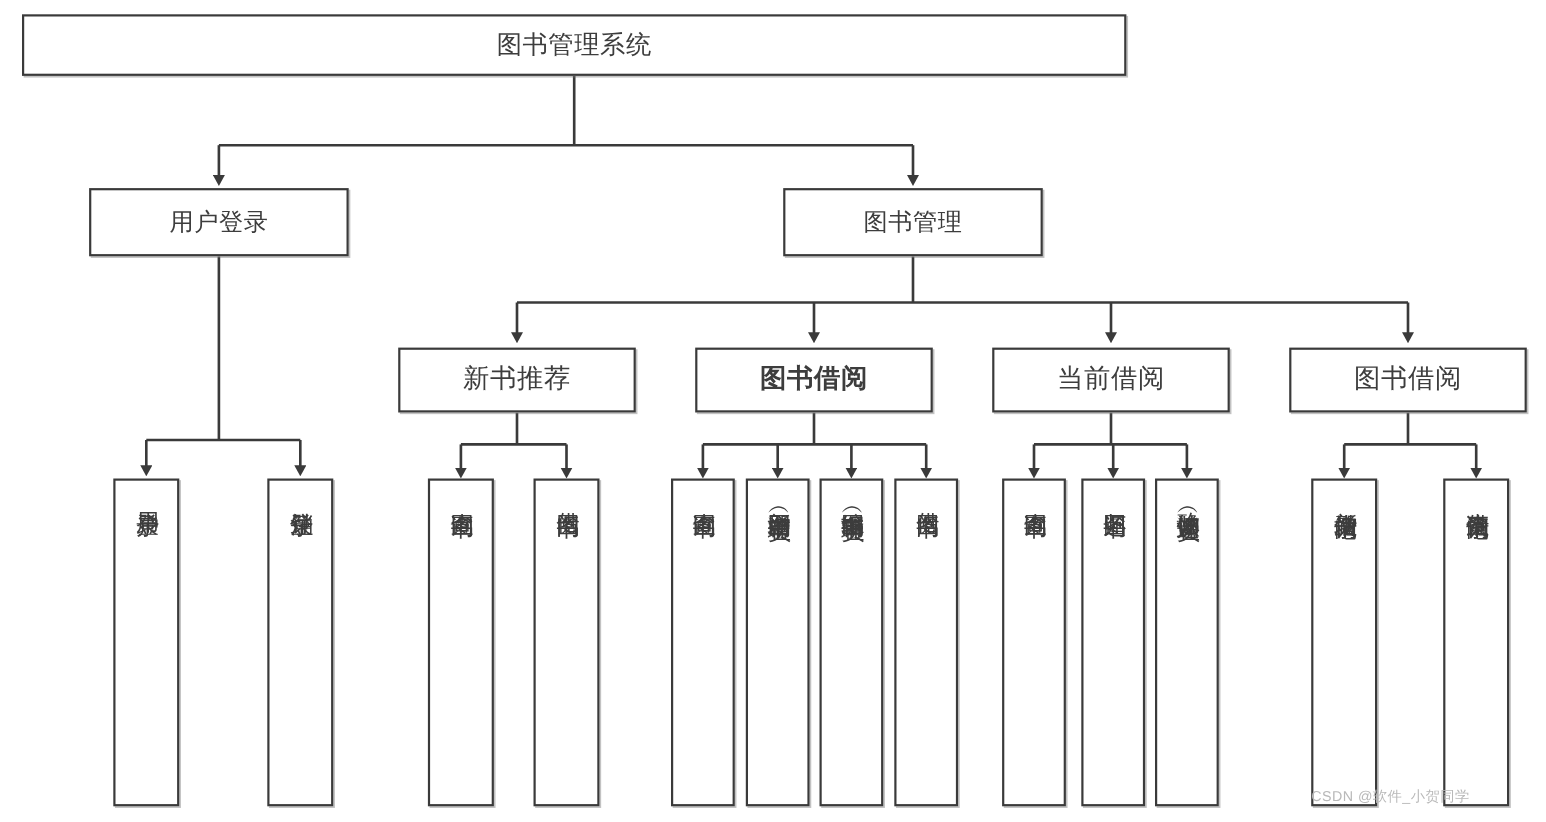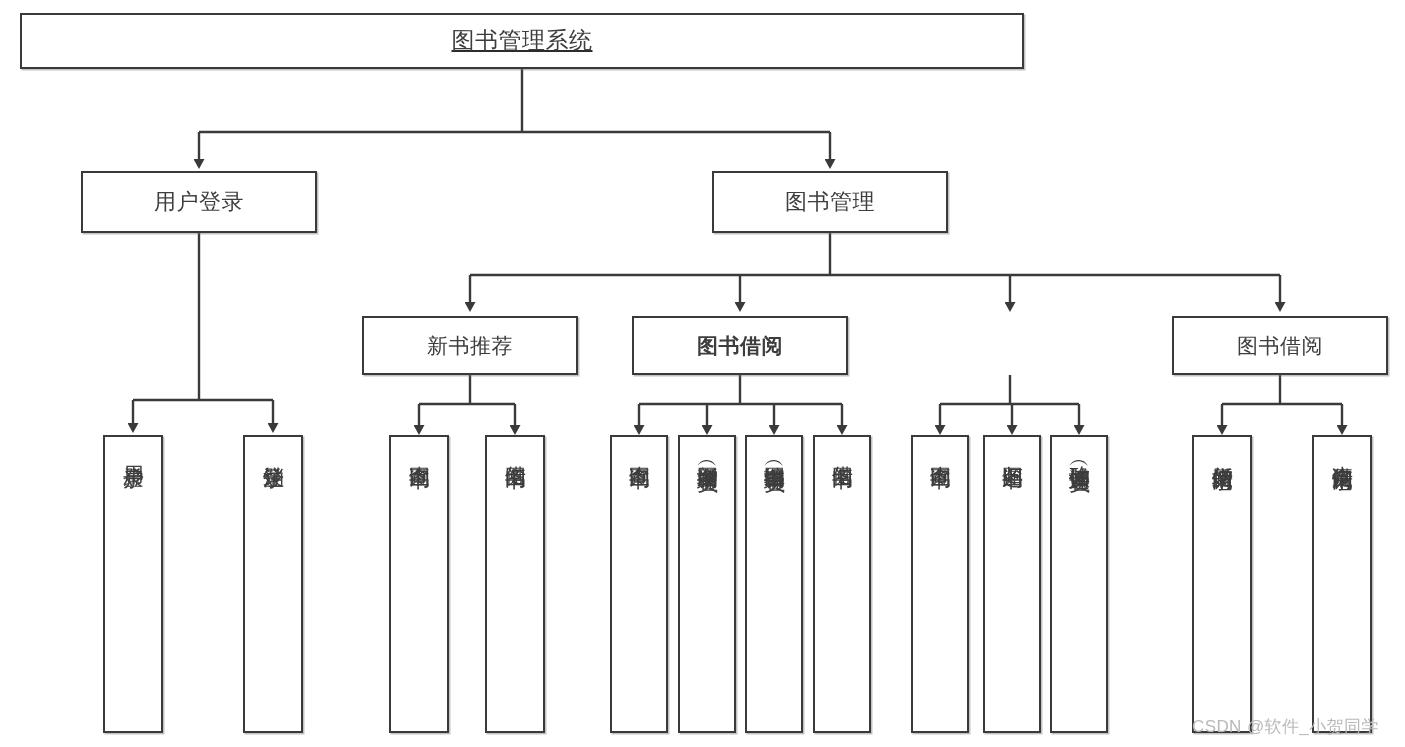--- a/index.html
+++ b/index.html
@@ -38,37 +38,37 @@
     text-align: center;
   }
   .node .label {
     color: #3d3d3d;
     letter-spacing: 0.5px;
     line-height: 1.12;
     white-space: pre;
   }
   .node-root .label { font-size: 23px; }
   .node-l2 .label   { font-size: 22px; }
-  .node-l3 .label   { font-size: 21px; }
+  .node-l3 .label   { font-size: 24px; }
 
   .node-leaf {
     padding-top: 12px;
     align-items: flex-start;
     justify-content: center;
   }
   .node-leaf .label {
     writing-mode: vertical-rl;
     text-orientation: upright;
     font-size: 21px;
     line-height: 1.18;
     letter-spacing: 1px;
   }
   .watermark {
     position: absolute;
-    font-size: 17px;
+    font-size: 13px;
     color: #b9b9b9;
     white-space: nowrap;
     letter-spacing: 0.4px;
   }
 </style>
 </head>
 <body>
 
 <div id="stage">
 
@@ -115,36 +115,39 @@
       <path d="M1012,404 L1012,426" marker-end="url(#arrow)"></path>
       <path d="M1079,404 L1079,426" marker-end="url(#arrow)"></path>
 
       <path d="M1280,375 L1280,404"></path>
       <path d="M1222,404 L1342,404"></path>
       <path d="M1222,404 L1222,426" marker-end="url(#arrow)"></path>
       <path d="M1342,404 L1342,426" marker-end="url(#arrow)"></path>
     </g>
   </svg>
 
-  <div class="node node-root" style="left:20px; top:13px; width:1004px; height:56px;text-decoration:underline;">
+  <div class="node node-root" style="left:20px; top:13px; width:1004px; height:56px;">
     <span class="label">图书管理系统</span>
   </div>
 
   <div class="node node-l2" style="left:81px; top:171px; width:236px; height:62px;">
     <span class="label">用户登录</span>
   </div>
   <div class="node node-l2" style="left:712px; top:171px; width:236px; height:62px;">
     <span class="label">图书管理</span>
   </div>
 
   <div class="node node-l3" style="left:362px; top:316px; width:216px; height:59px;">
     <span class="label">新书推荐</span>
   </div>
   <div class="node node-l3" style="left:632px; top:316px; width:216px; height:59px;font-weight:bold;">
     <span class="label">图书借阅</span>
+  </div>
+  <div class="node node-l3" style="left:902px; top:316px; width:216px; height:59px;">
+    <span class="label">当前借阅</span>
   </div>
   <div class="node node-l3" style="left:1172px; top:316px; width:216px; height:59px;">
     <span class="label">图书借阅</span>
   </div>
 
   <div class="node node-leaf" style="left:103px; top:435px; width:60px; height:298px;">
     <span class="label">用户登录</span>
   </div>
   <div class="node node-leaf" style="left:243px; top:435px; width:60px; height:298px;">
     <span class="label">注销登录</span>

